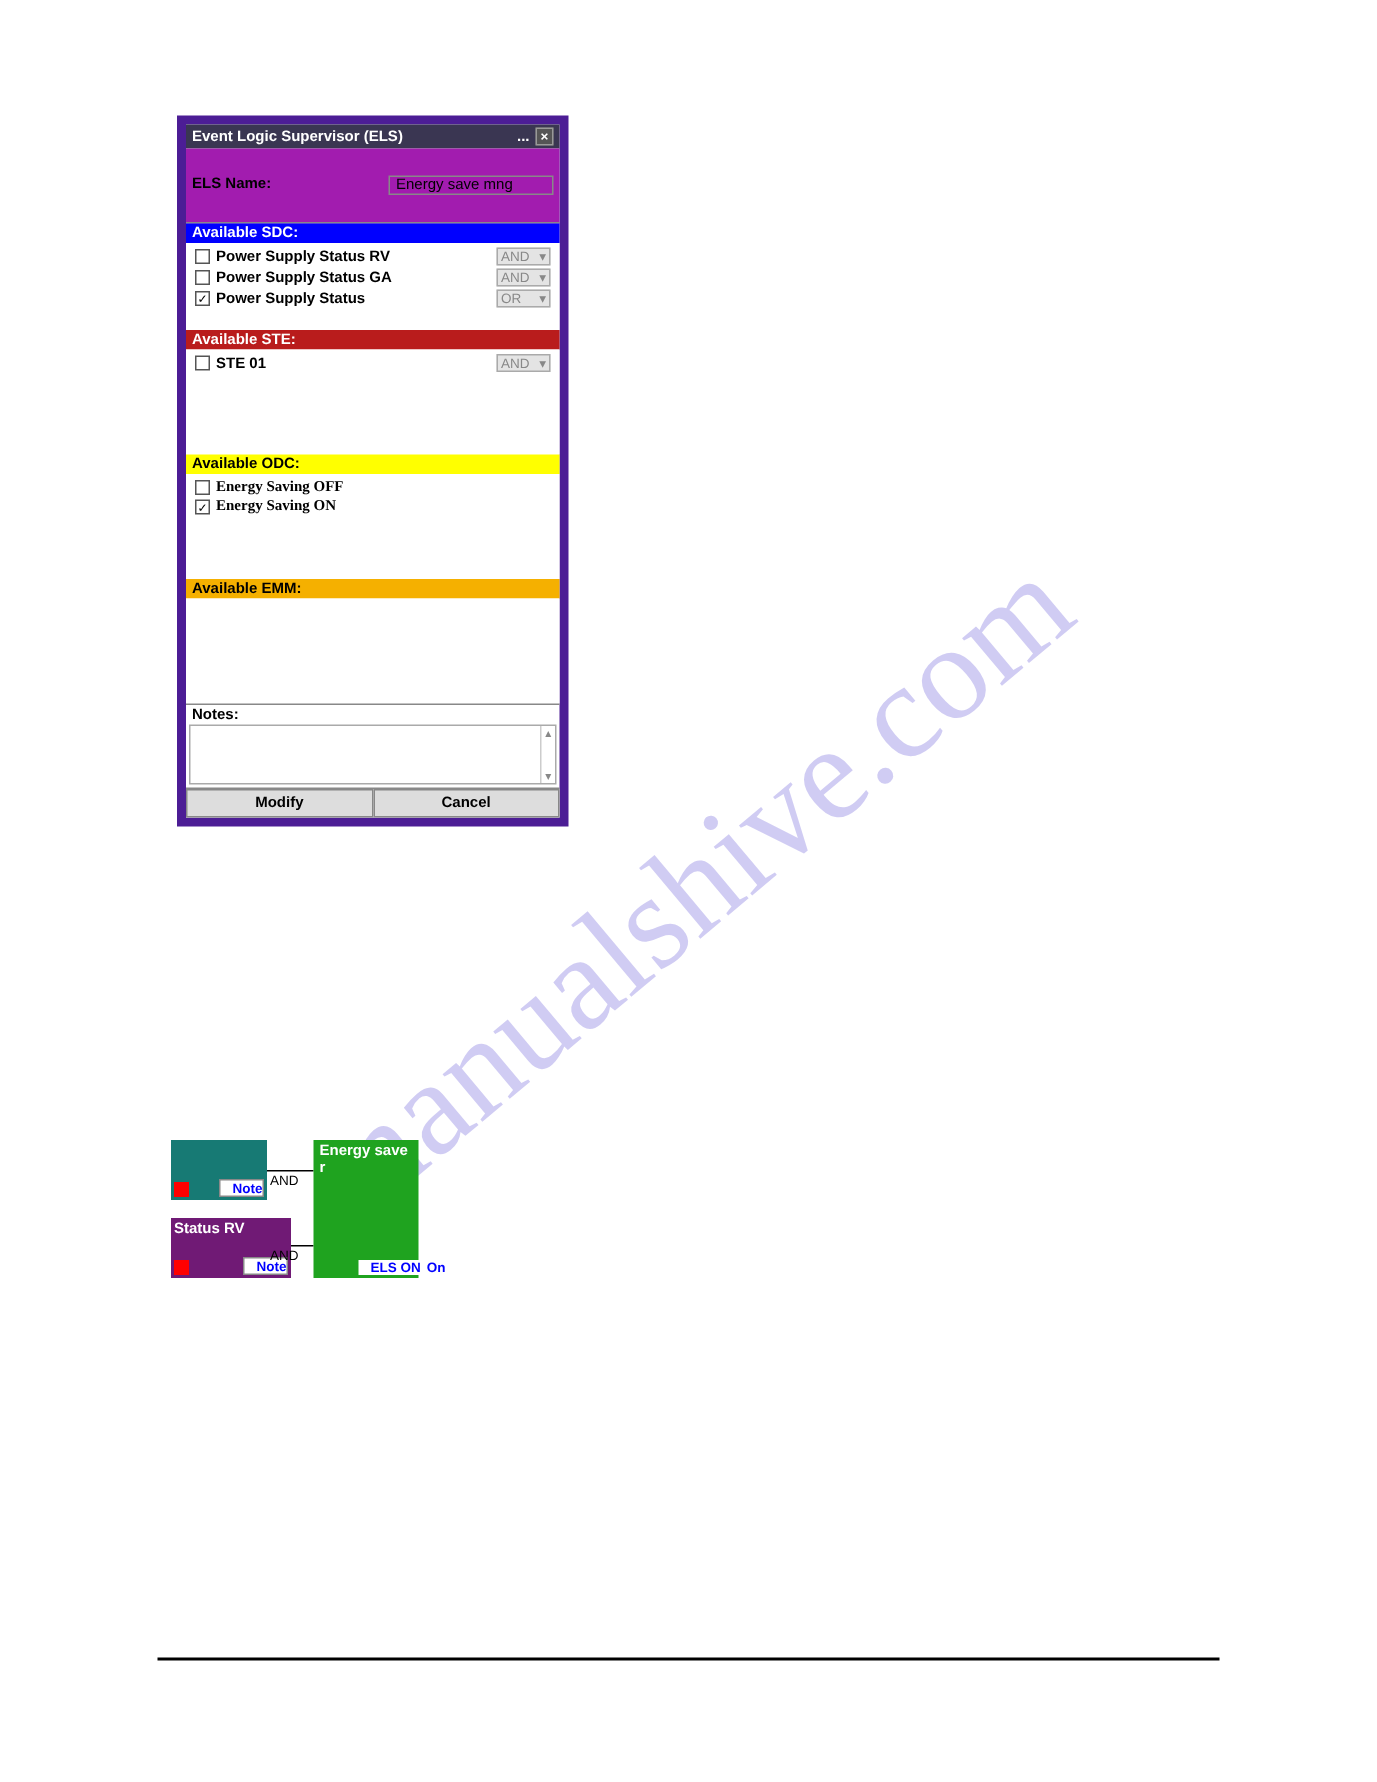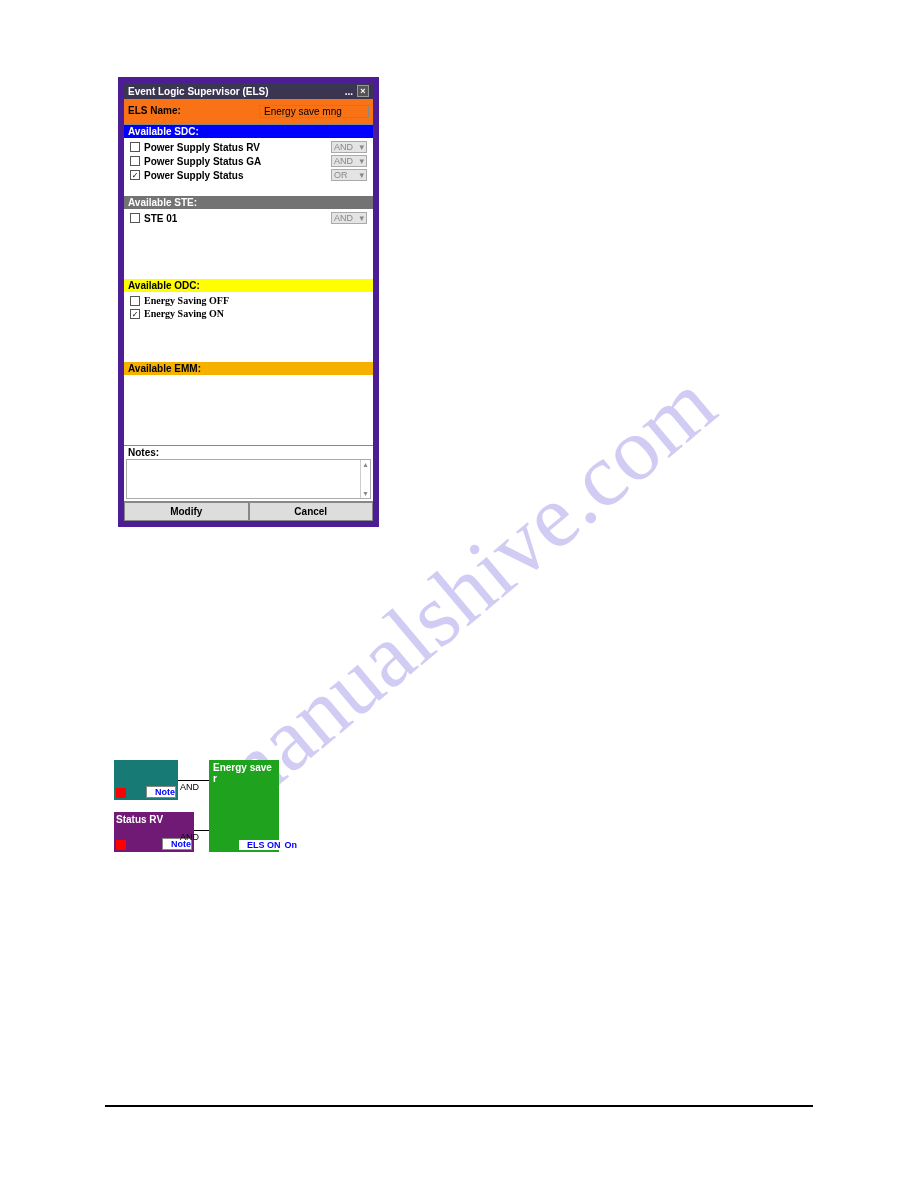--- a/index.html
+++ b/index.html
@@ -34,39 +34,39 @@
     border: 1px solid #999;
     font-size: 9px;
     line-height: 10px;
     text-align: center;
     background: #555;
   }
   .name-row {
     display: flex;
     font-size: 10px;
     font-weight: bold;
-    padding: 6px 4px;
-    background: #f97316;
+    padding: 18px 4px;
+    background: #a21caf;
     color: #000;
     border-bottom: 1px solid #888;
   }
   .name-row .lbl { flex: 1; }
   .name-row .val {
     border: 1px solid #888;
     padding: 0 4px;
     font-weight: normal;
     min-width: 110px;
   }
   .section-hdr {
     font-size: 10px;
     font-weight: bold;
     padding: 1px 4px;
   }
   .hdr-blue { background: #0000ff; color: #fff; }
-  .hdr-teal { background: #737373; color: #fff; }
+  .hdr-teal { background: #b91c1c; color: #fff; }
   .hdr-yellow { background: #ffff00; color: #000; }
   .hdr-orange { background: #f5b000; color: #000; }
   .section-body {
     padding: 2px 2px;
     font-size: 10px;
     min-height: 18px;
     background: #fff;
     color: #000;
   }
   .body-sdc { min-height: 58px; }

